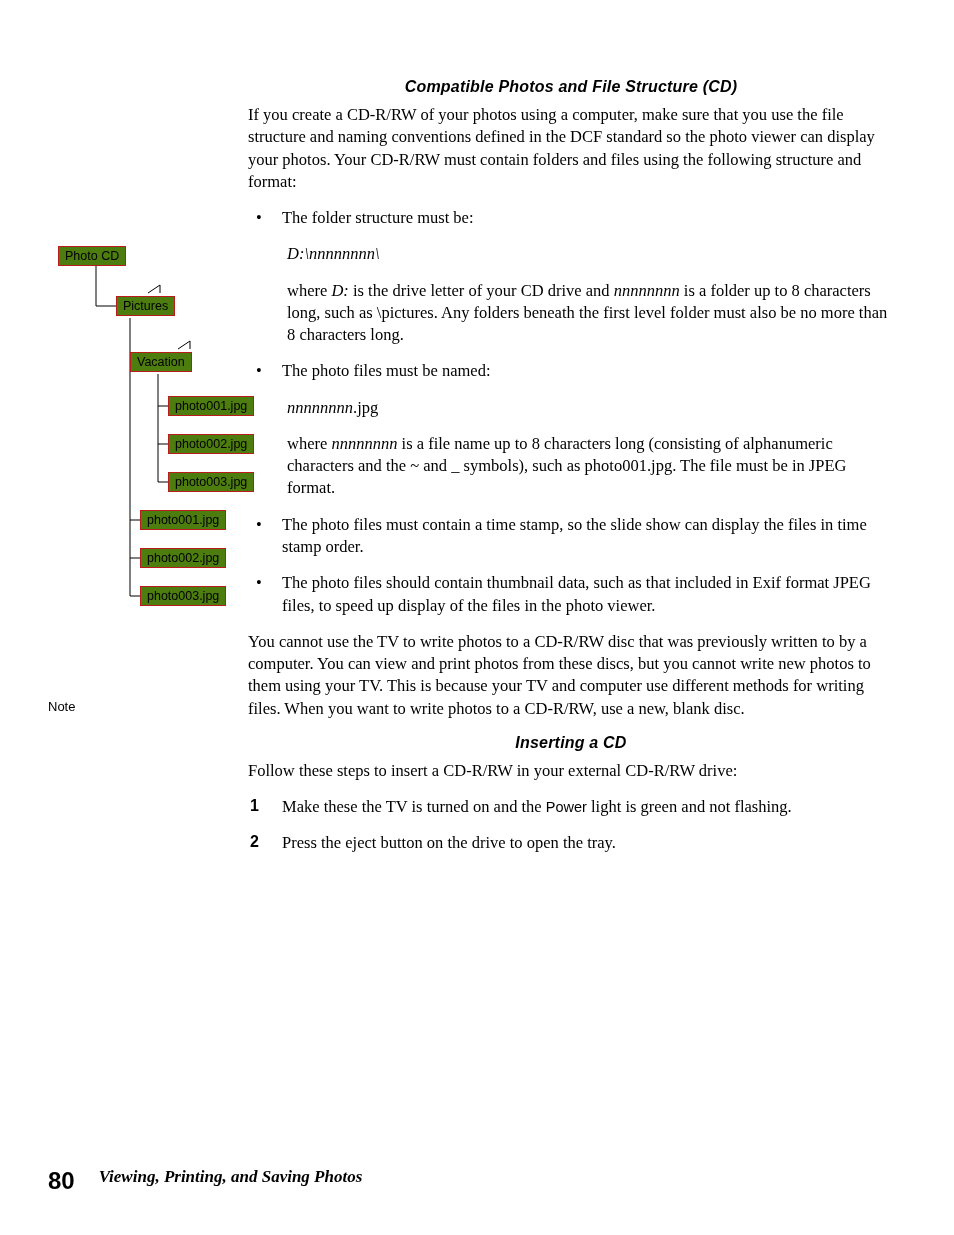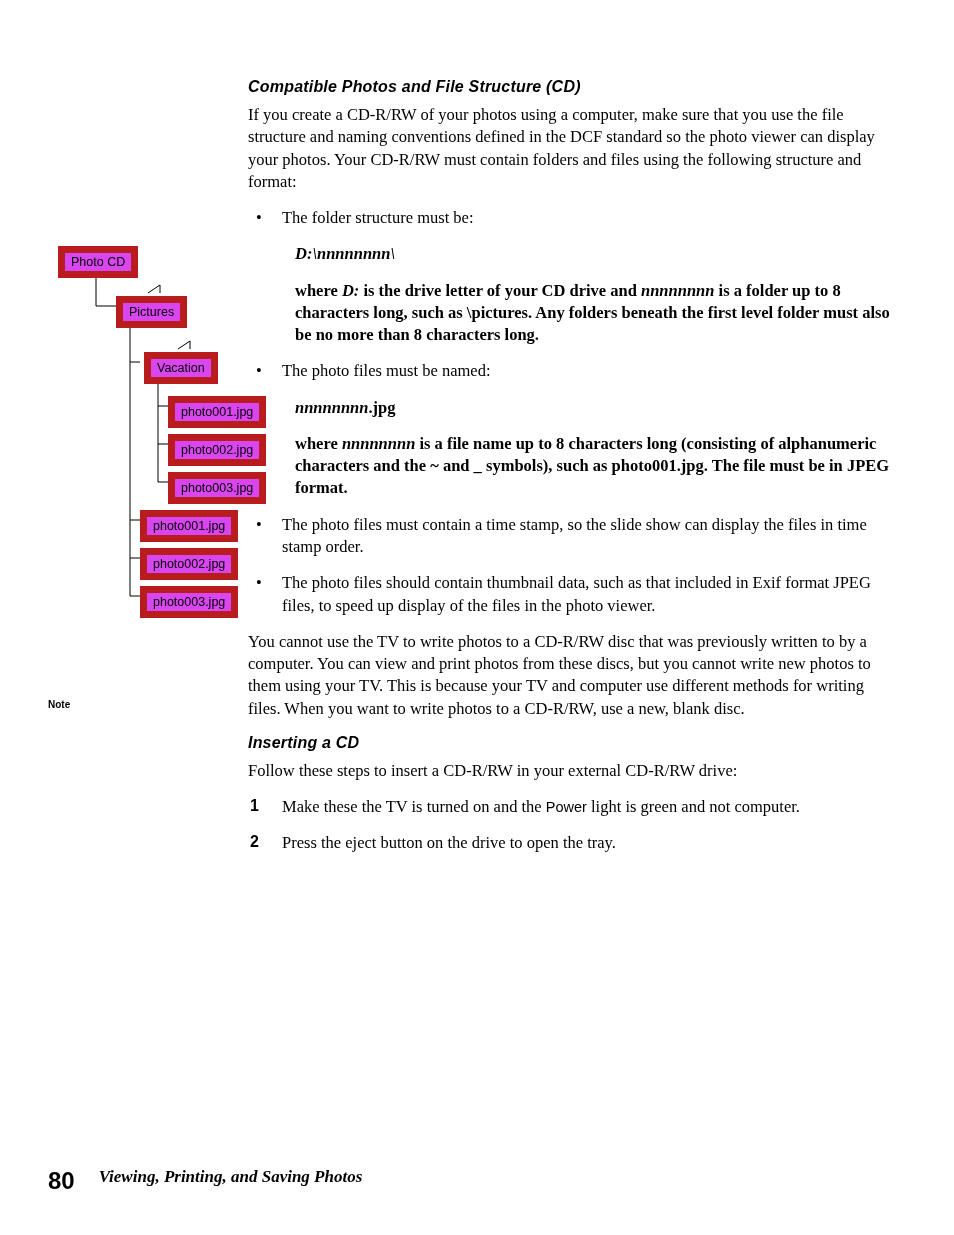--- a/index.html
+++ b/index.html
@@ -21,20 +21,21 @@
   .main-col {
     margin-left: 200px;
   }
   h3 {
     font-family: "ITC Avant Garde Gothic", "Century Gothic", Futura, "Trebuchet MS", sans-serif;
     font-weight: 700;
     font-style: italic;
     font-size: 16px;
     margin-bottom: 8px;
     letter-spacing: 0.2px;
+    text-align: center;
   }
   p, li {
     font-size: 16.5px;
     line-height: 1.35;
     margin-bottom: 14px;
   }
   ul {
     list-style: none;
     margin-left: 8px;
   }
@@ -44,22 +45,21 @@
     margin-bottom: 14px;
   }
   ul > li::before {
     content: "•";
     position: absolute;
     left: 0;
     top: 0;
   }
   .sub {
     margin-top: 14px;
-    margin-left: 13px;
-    font-weight: bold;
+    margin-left: 5px;
   }
   ol {
     list-style: none;
     margin-left: 0;
     counter-reset: step;
   }
   ol > li {
     position: relative;
     padding-left: 34px;
     margin-bottom: 14px;
@@ -79,22 +79,22 @@
   
   .diagram {
     position: absolute;
     left: 0;
     top: 168px;
     width: 185px;
     font-family: Helvetica, Arial, sans-serif;
     font-size: 12.5px;
   }
   .box {
-    border: 7px solid #b91c1c;
-    background: #d946ef;
+    border: 1px solid #b91c1c;
+    background: #4d7c0f;
     padding: 2px 6px;
     text-align: right;
     display: inline-block;
     position: absolute;
     white-space: nowrap;
   }
   .diagram svg {
     position: absolute;
     top: 0; left: 0;
     overflow: visible;
@@ -105,22 +105,22 @@
     position: absolute;
     left: 0;
     top: 620px;
     width: 180px;
     font-family: Helvetica, Arial, sans-serif;
     font-size: 12.5px;
     line-height: 1.4;
   }
   .note h4 {
     font-family: "ITC Avant Garde Gothic", "Century Gothic", Futura, "Trebuchet MS", sans-serif;
-    font-weight: 700;
-    font-size: 10px;
+    font-weight: 400;
+    font-size: 13px;
     margin-bottom: 19px;
   }
   .note-icon {
     display: inline-block;
     width: 18px; height: 12px;
     border: 1px solid #000;
     position: relative;
     vertical-align: -2px;
     margin: 0 1px;
   }
@@ -176,21 +176,21 @@
 
       <polyline points="130,103 142,95 142,103" fill="none" stroke="#000" stroke-width="1"></polyline>
 
       <line x1="110" y1="128" x2="110" y2="236" stroke="#000" stroke-width="1"></line>
       <line x1="110" y1="160" x2="120" y2="160" stroke="#000" stroke-width="1"></line>
       <line x1="110" y1="198" x2="120" y2="198" stroke="#000" stroke-width="1"></line>
       <line x1="110" y1="236" x2="120" y2="236" stroke="#000" stroke-width="1"></line>
     </svg>
     <div class="box" style="left:10px; top:0;">Photo CD</div>
     <div class="box" style="left:68px; top:50px;">Pictures</div>
-    <div class="box" style="left:96px; top:106px;">Vacation</div>
+    <div class="box" style="left:82px; top:106px;">Vacation</div>
     <div class="box" style="left:120px; top:150px;">photo001.jpg</div>
     <div class="box" style="left:120px; top:188px;">photo002.jpg</div>
     <div class="box" style="left:120px; top:226px;">photo003.jpg</div>
     <div class="box" style="left:92px; top:264px;">photo001.jpg</div>
     <div class="box" style="left:92px; top:302px;">photo002.jpg</div>
     <div class="box" style="left:92px; top:340px;">photo003.jpg</div>
   </div>
 
   <div class="note">
     <h4>Note</h4>
@@ -219,21 +219,21 @@
       <li>The photo files should contain thumbnail data, such as that included in Exif format JPEG files, to speed up display of the files in the photo viewer.</li>
     </ul>
 
     <p>You cannot use the TV to write photos to a CD-R/RW disc that was previously written to by a computer. You can view and print photos from these discs, but you cannot write new photos to them using your TV. This is because your TV and computer use different methods for writing files. When you want to write photos to a CD-R/RW, use a new, blank disc.</p>
 
     <h3>Inserting a CD</h3>
     <p>Follow these steps to insert a CD-R/RW in your external CD-R/RW drive:</p>
 
     <ol>
       <li>
-        <span>Make these the TV is turned on and the </span><span class="sans">Power</span><span> light is green and not computer.</span>
+        <span>Make these the TV is turned on and the </span><span class="sans">Power</span><span> light is green and not flashing.</span>
       </li>
       <li>Press the eject button on the drive to open the tray.</li>
     </ol>
   </div>
 
   <div class="footer">
     <span class="num">80</span>
     <span class="txt">Viewing, Printing, and Saving Photos</span>
   </div>
 

